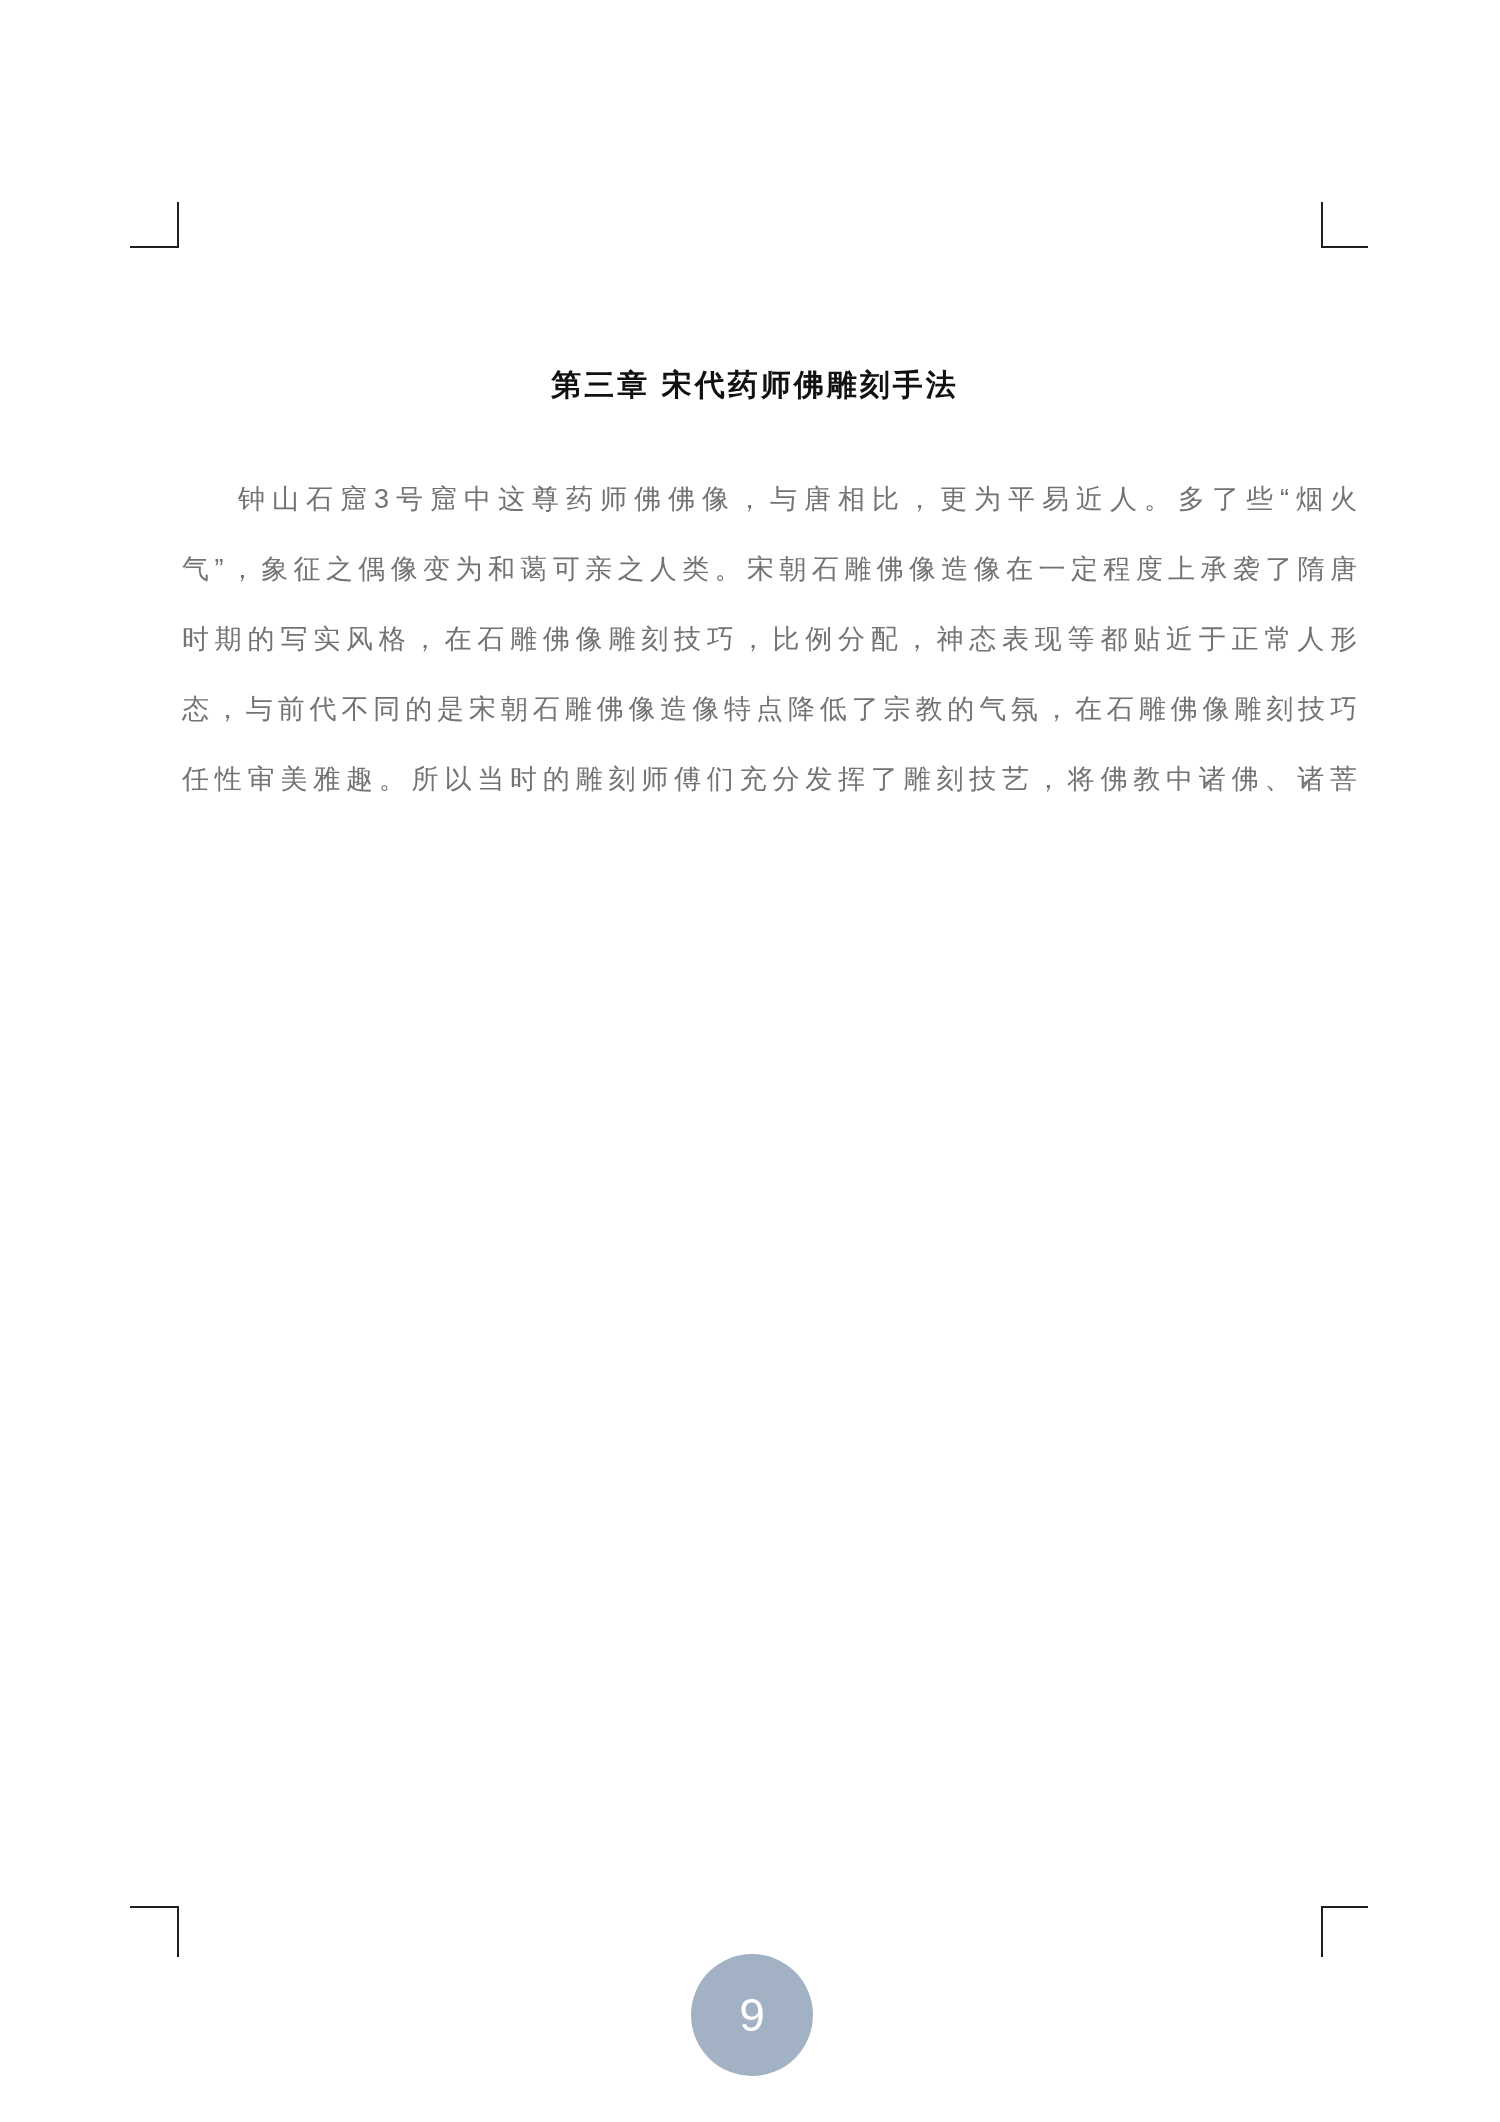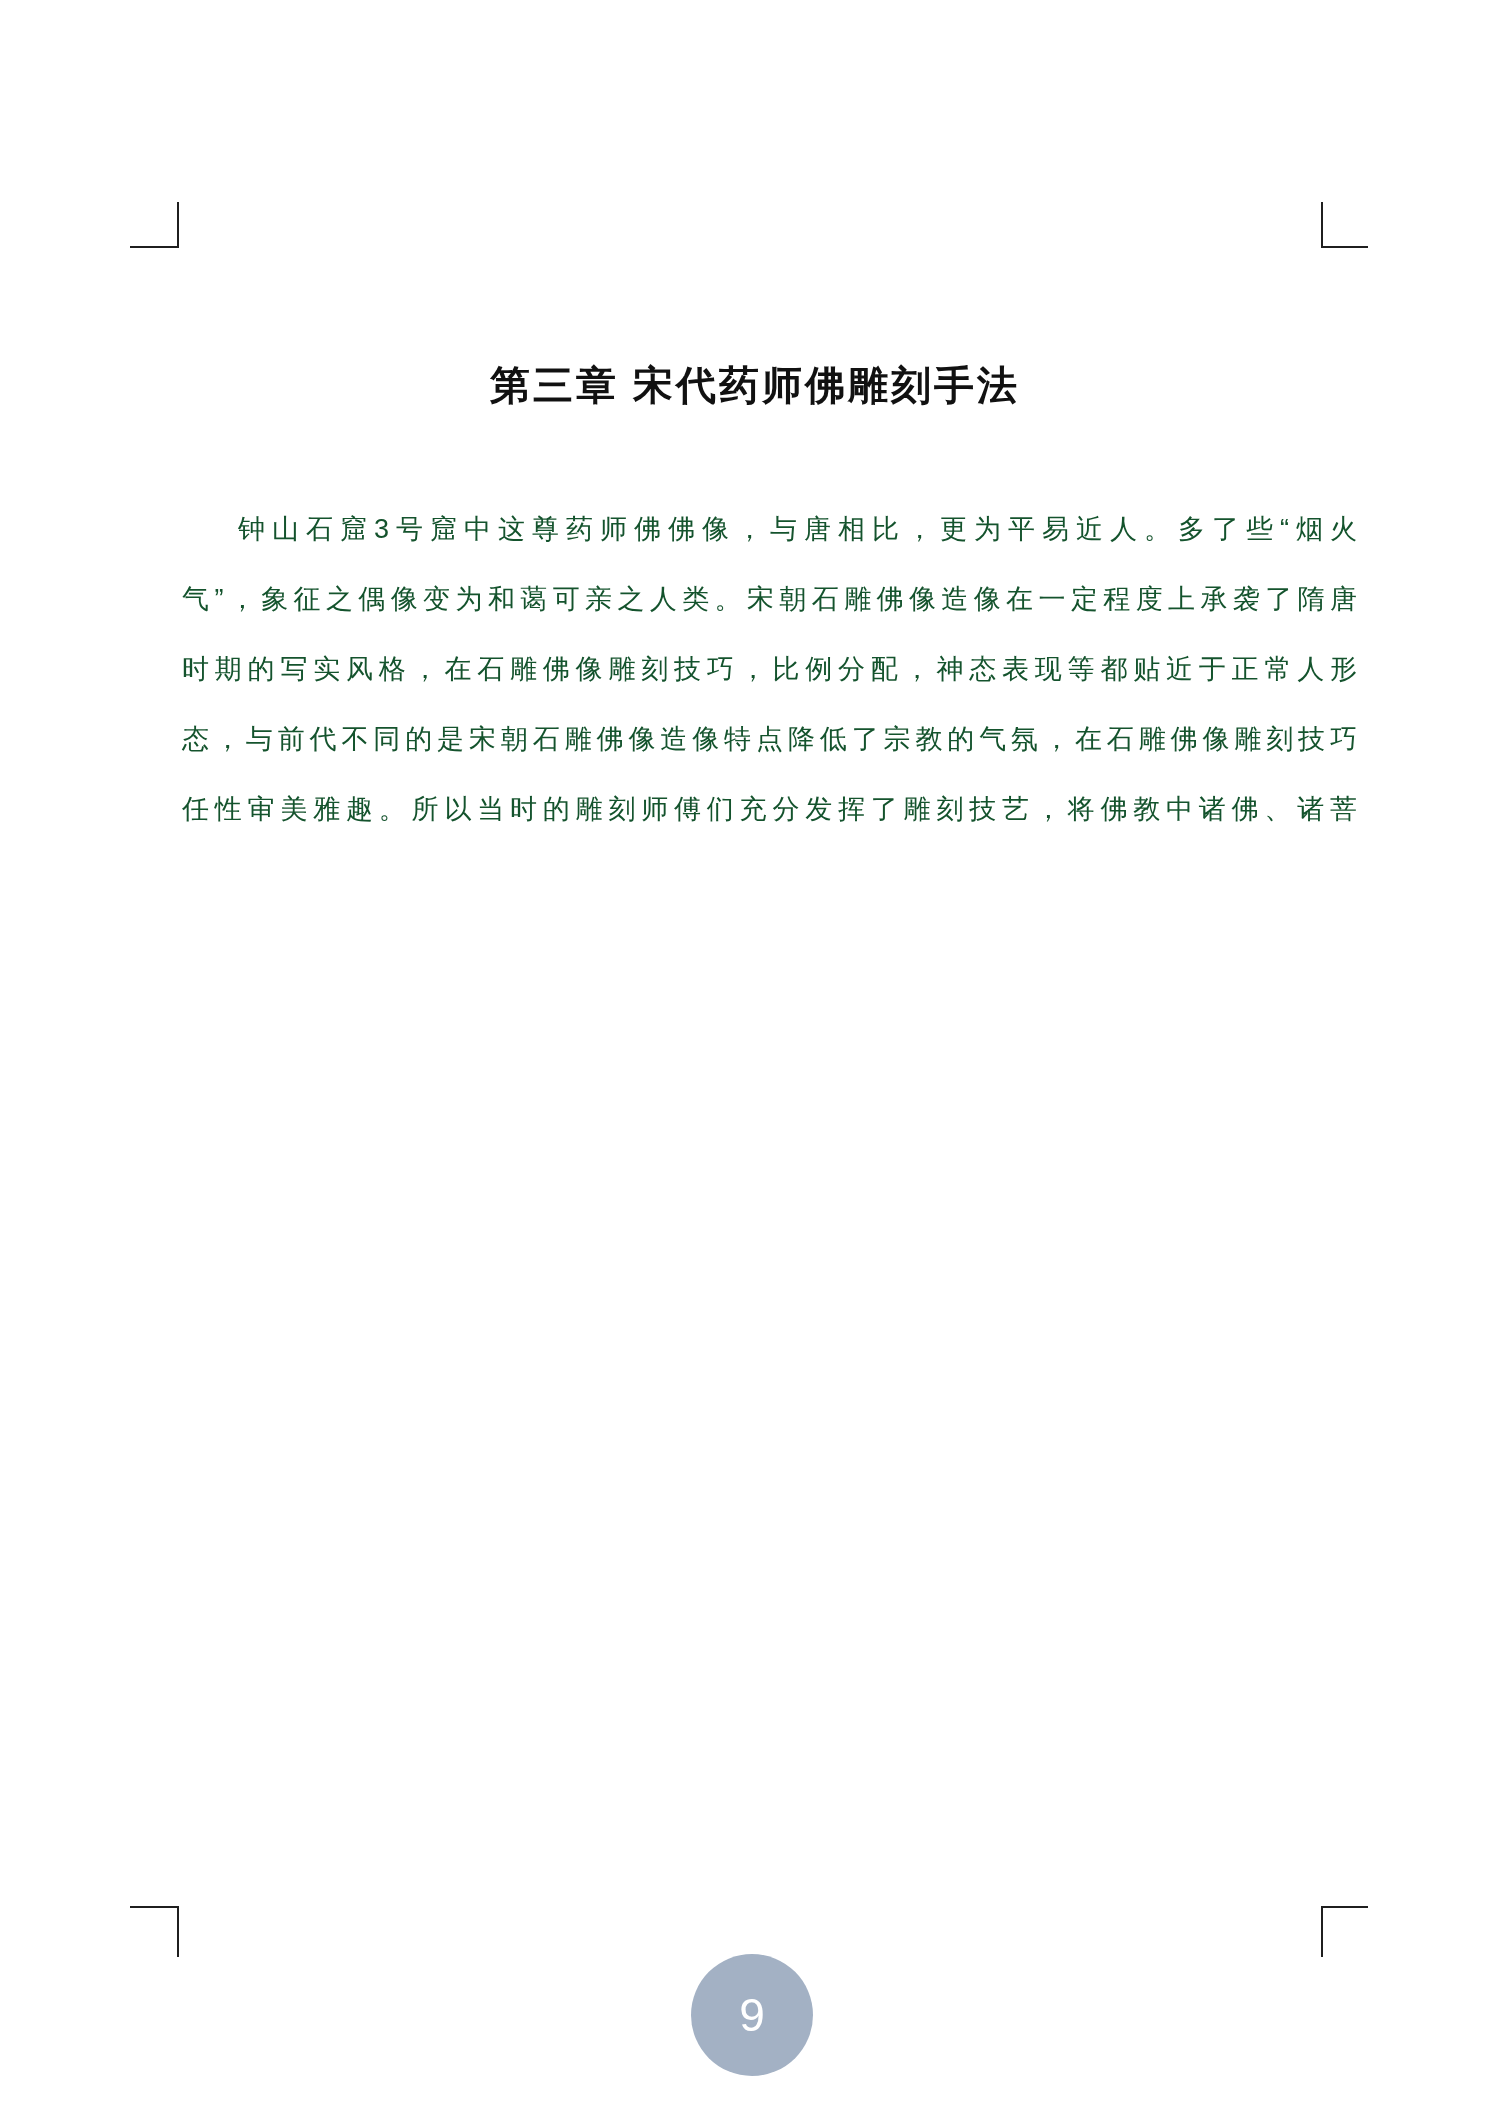--- a/index.html
+++ b/index.html
@@ -27,34 +27,34 @@
   .crop-br { left: 1321px; top: 1906px; width: 47px; height: 51px;
              border-left: 2px solid #1f1f1f; border-top: 2px solid #1f1f1f; }
 
   .chapter-title {
     position: absolute;
     left: 0; right: 0;
     top: 360px;
     height: 50px;
     line-height: 50px;
     text-align: center;
-    font-size: 40px;
+    font-size: 30px;
     font-weight: bold;
     letter-spacing: 3px;
     color: #111111;
     margin-left: 10px;
   }
 
   .body-text {
     position: absolute;
     left: 182px;
-    top: 494px;
+    top: 464px;
     width: 1176px;
     font-size: 27px;
-    color: #14532d;
+    color: #737373;
   }
 
   .para-line {
     height: 70px;
     line-height: 70px;
     letter-spacing: 1px;
     text-align: justify;
     text-align-last: justify;
     text-justify: inter-character;
     white-space: nowrap;

